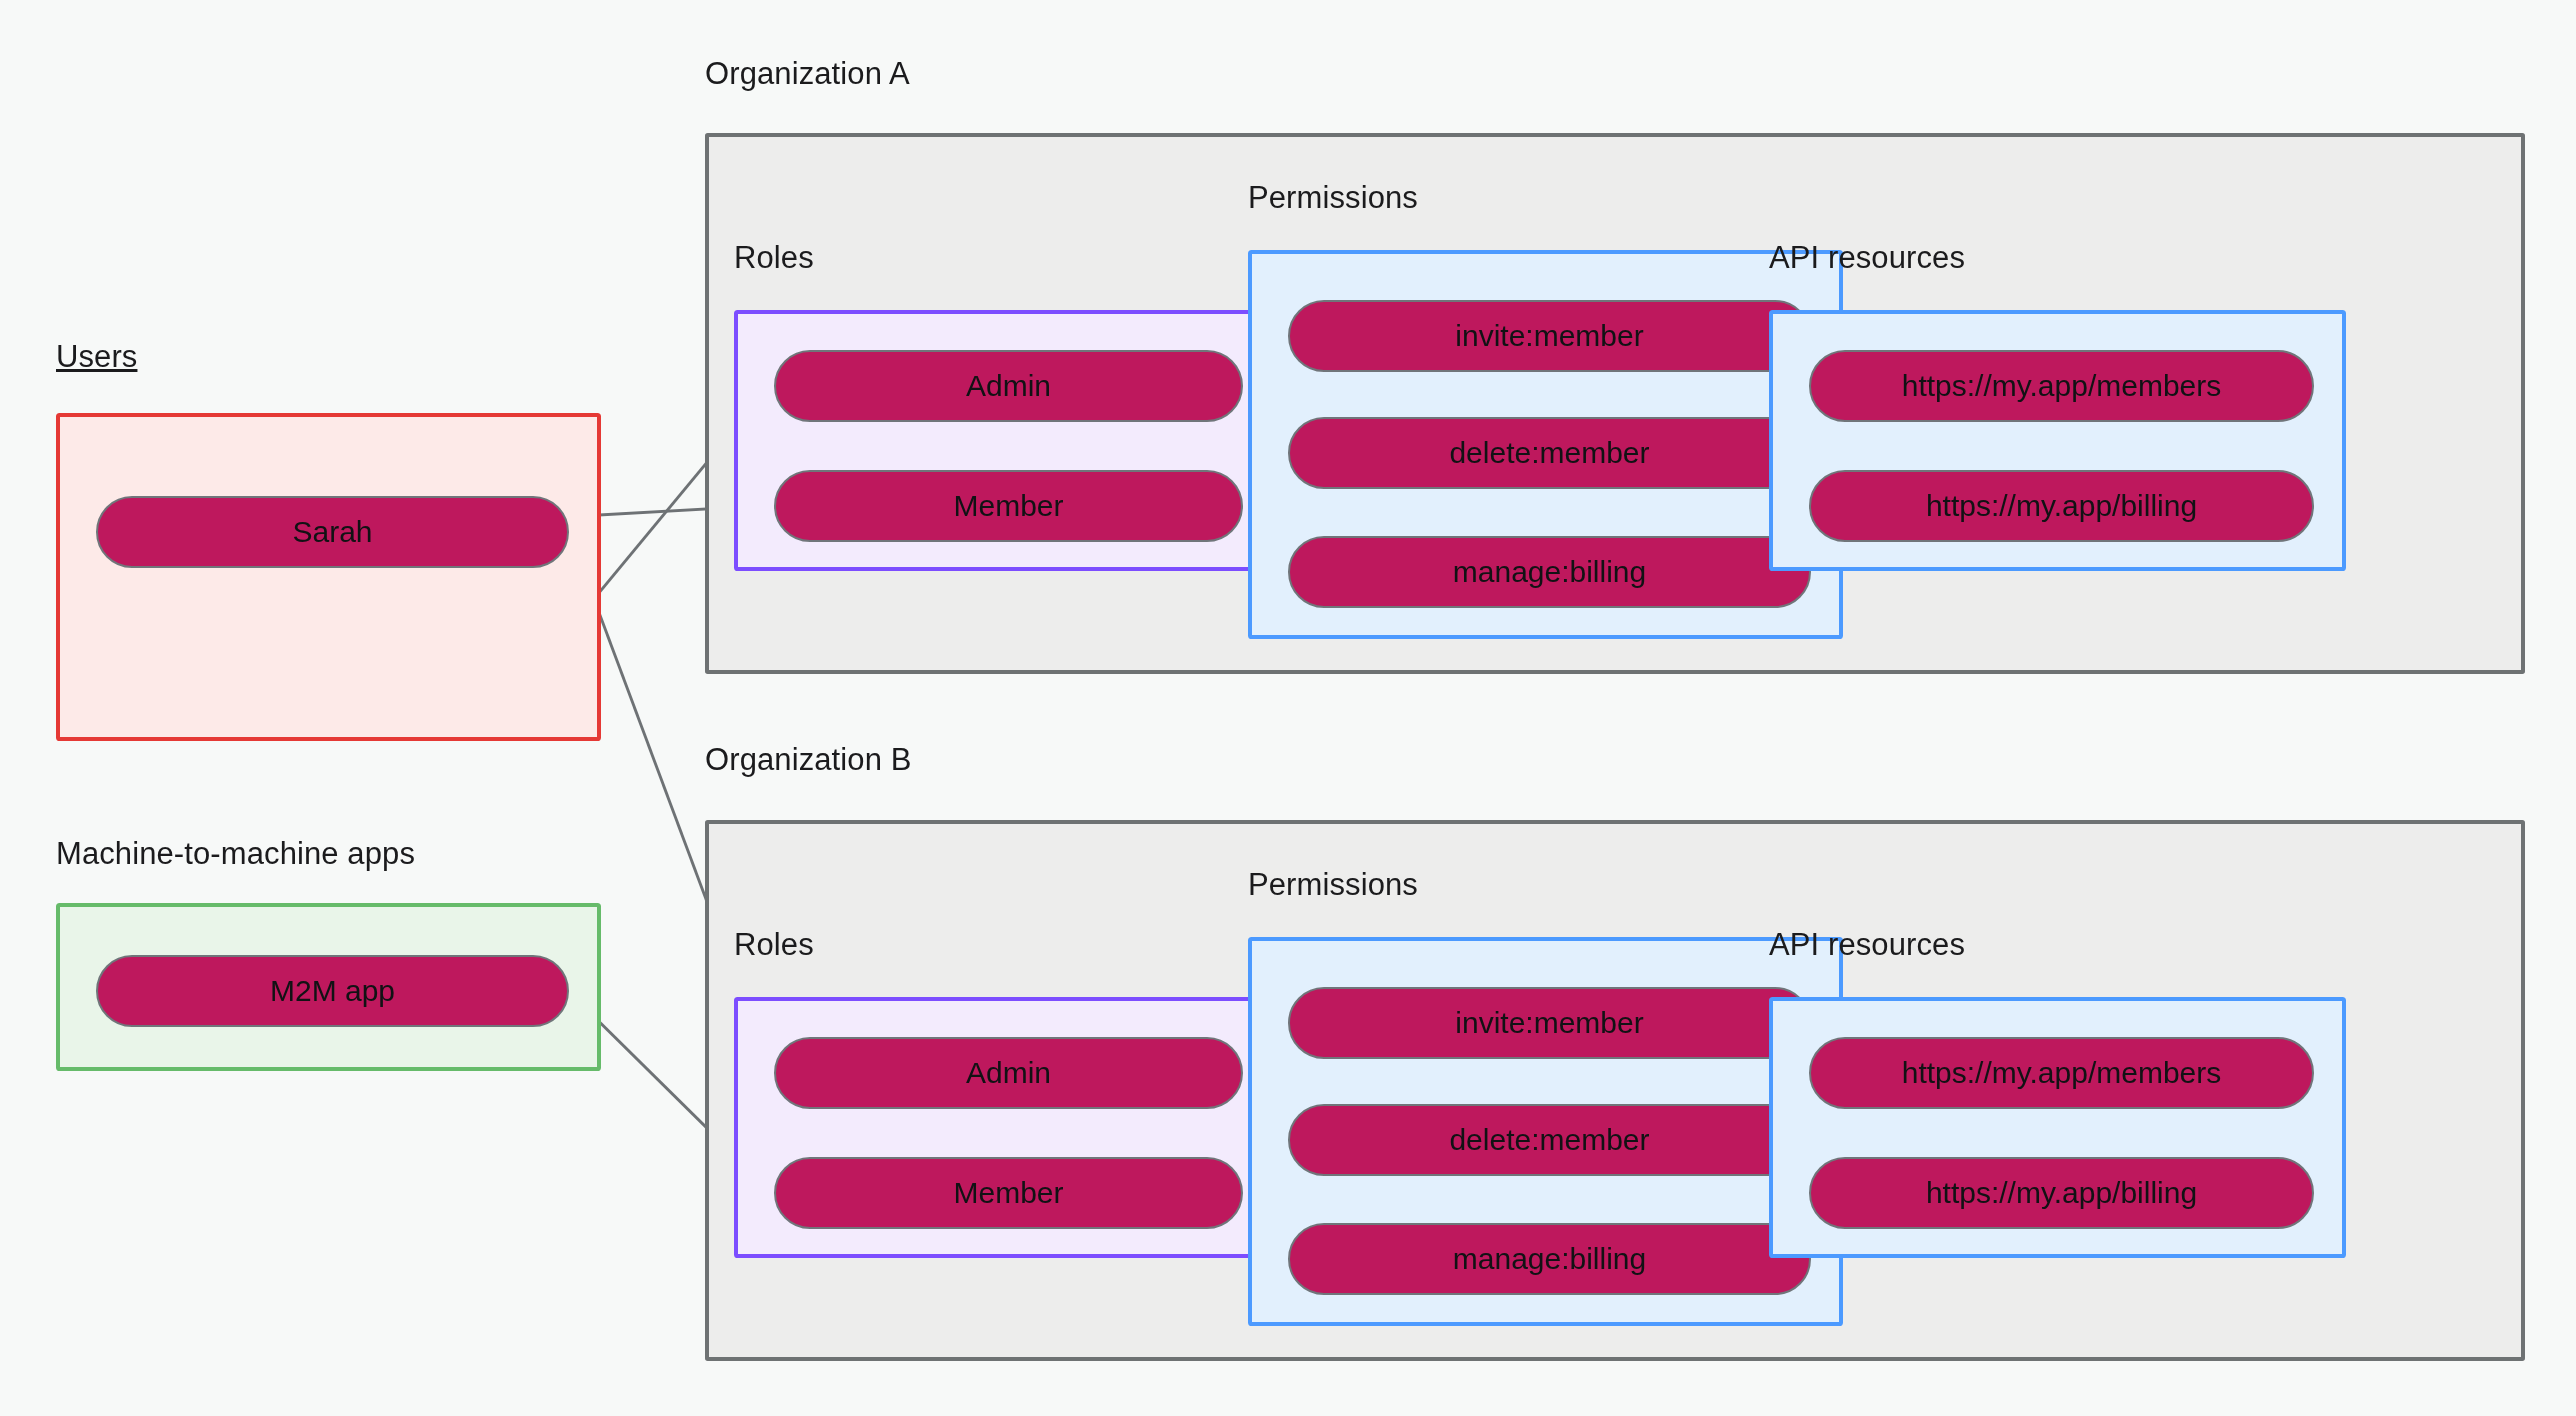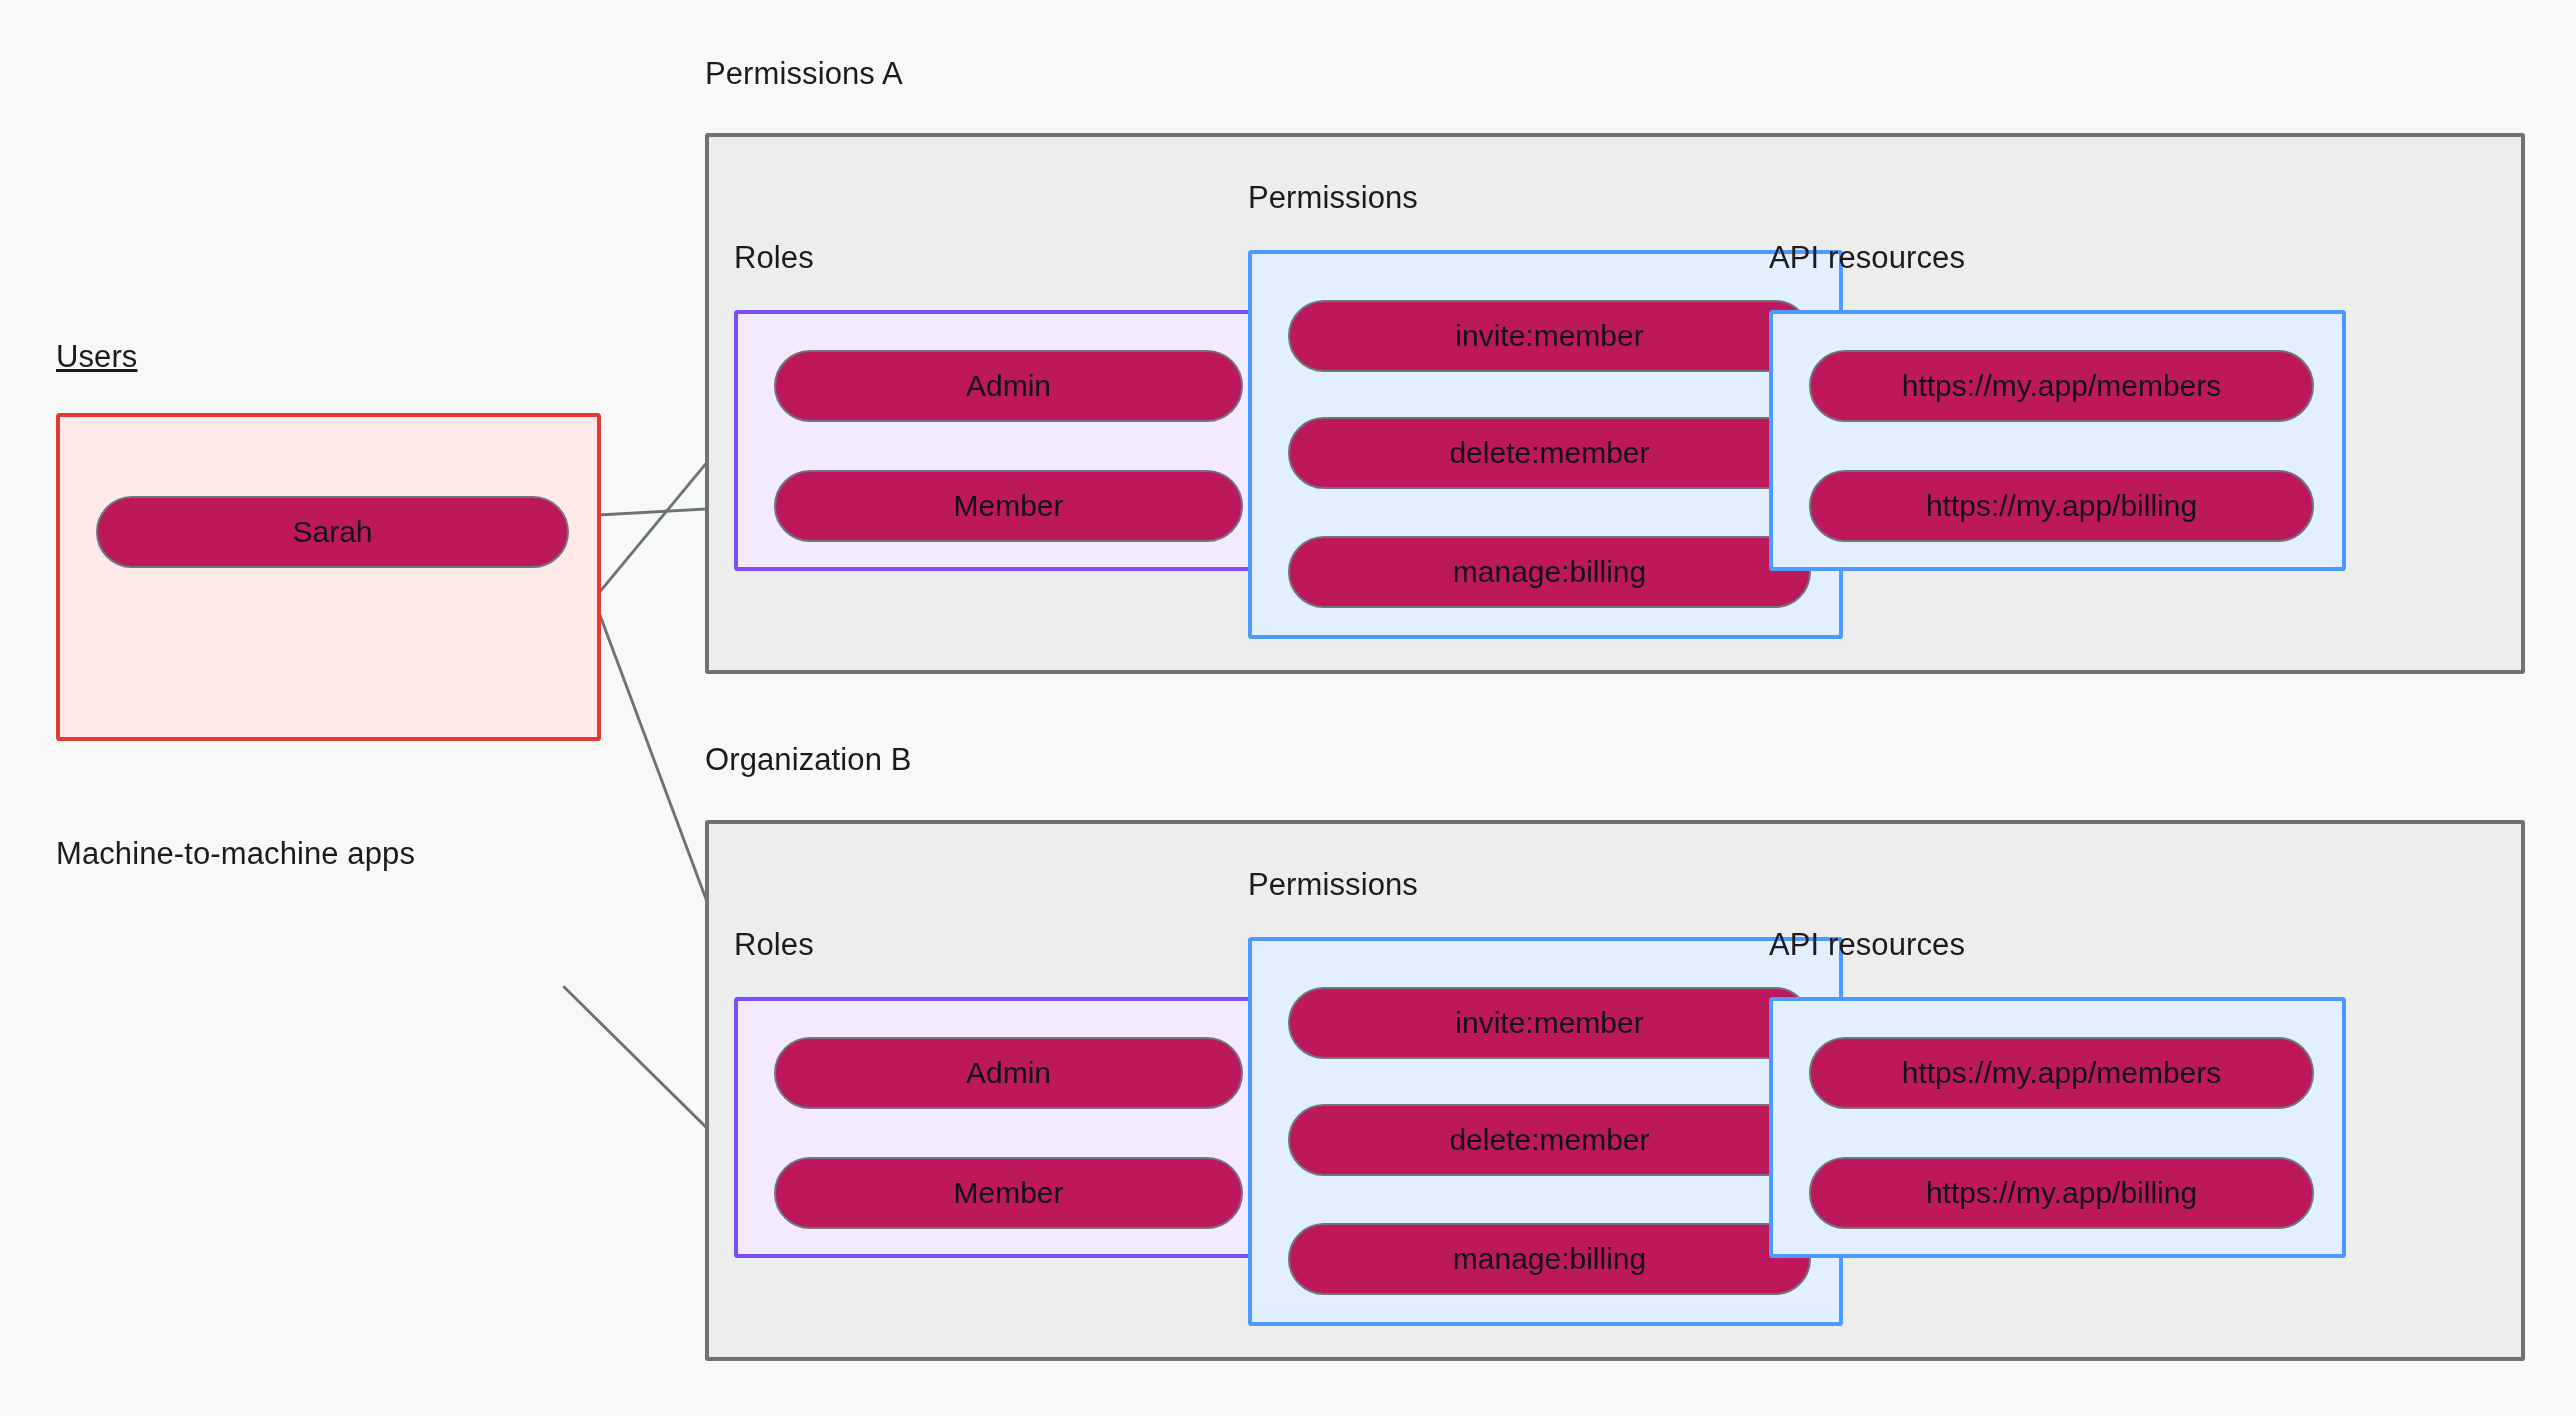--- a/index.html
+++ b/index.html
@@ -131,22 +131,25 @@
   </svg>
 
   <div class="caption" style="left:56px; top:341px;text-decoration:underline;">Users</div>
 
   <div class="box box-users" style="left:56px; top:413px; width:545px; height:328px;">
     <div class="pill" style="left:36px; top:79px; width:473px; height:72px;">Sarah</div>
   </div>
 
   <div class="caption" style="left:56px; top:838px;">Machine-to-machine apps</div>
 
+  <div class="box box-m2m" style="left:56px; top:903px; width:545px; height:168px;">
+    <div class="pill" style="left:36px; top:48px; width:473px; height:72px;">M2M app</div>
+  </div>
 
-  <div class="caption" style="left:705px; top:58px;">Permissions A</div>
+  <div class="caption" style="left:705px; top:58px;">Organization A</div>
 
   <div class="box box-org" style="left:705px; top:133px; width:1820px; height:541px;">
 
     <div class="caption" style="left:25px; top:105px;">Roles</div>
     <div class="box box-roles" style="left:25px; top:173px; width:541px; height:261px;">
       <div class="pill" style="left:36px; top:36px; width:469px; height:72px;">Admin</div>
       <div class="pill" style="left:36px; top:156px; width:469px; height:72px;">Member</div>
     </div>
 
     <div class="caption" style="left:539px; top:45px;">Permissions</div>

